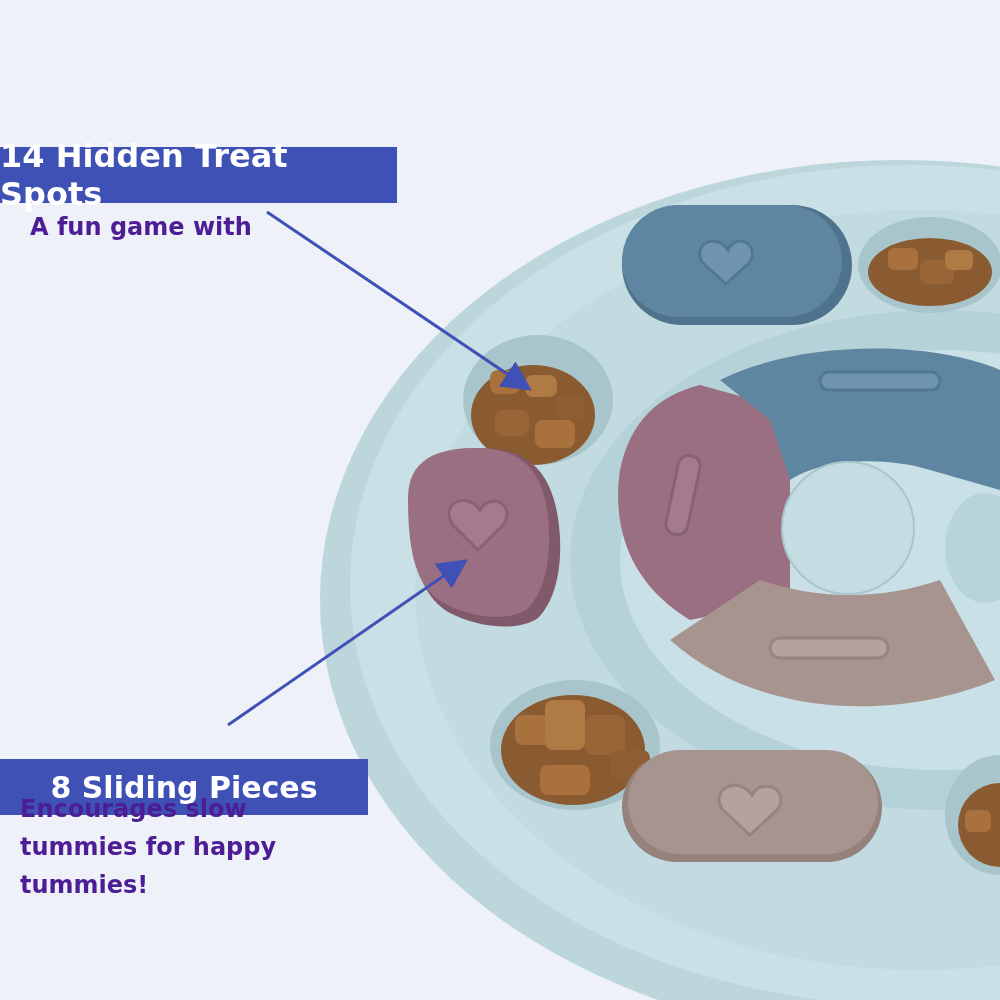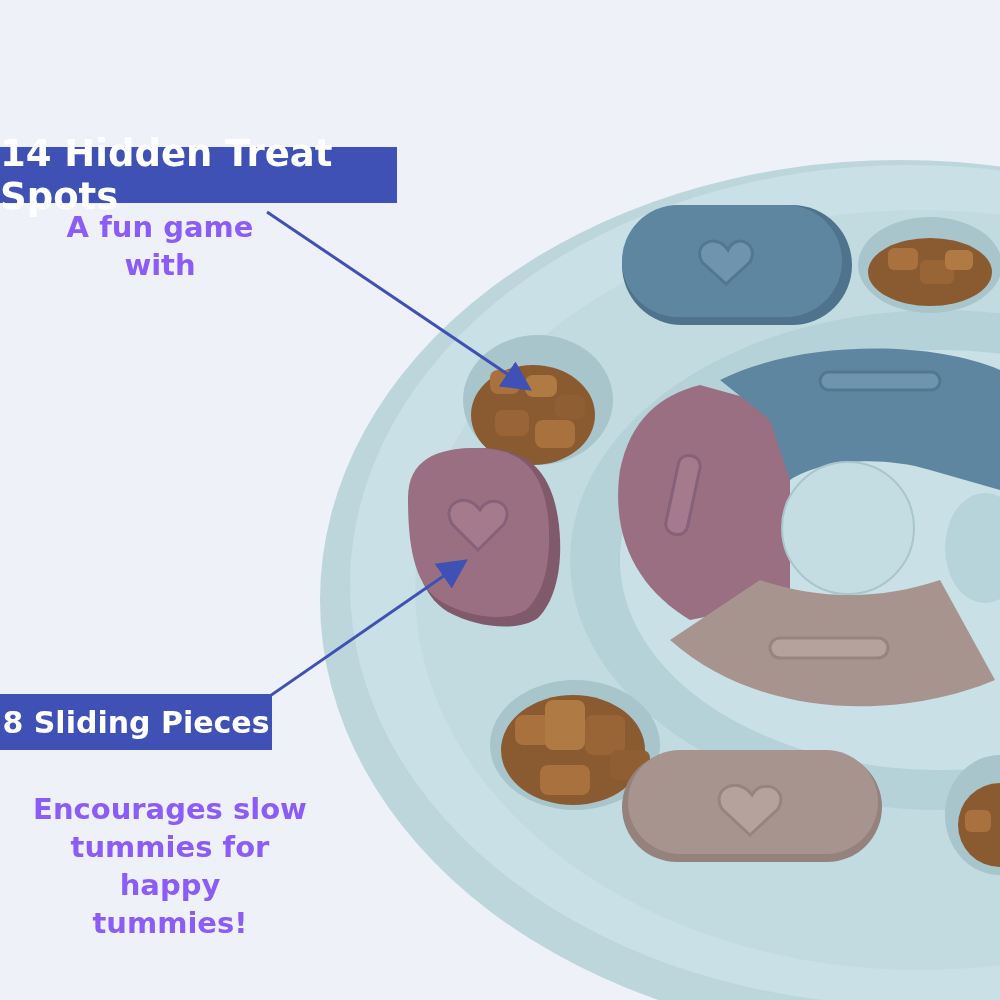--- a/index.html
+++ b/index.html
@@ -1,20 +1,20 @@
 <!DOCTYPE html>
 <html><head>
 <meta charset="utf-8">
 <style>
   html, body { margin:0; padding:0; }
   body { width:1000px; height:1000px; background:#eef1f8; position:relative; overflow:hidden; font-family:"DejaVu Sans", sans-serif; }
   .label-box { position:absolute; background:#3f51b5; color:#fff; font-weight:bold; display:flex; align-items:center; justify-content:center; }
-  .label-1 { left:0; top:147px; width:397px; height:56px; font-size:37px; }
-  .label-2 { left:0; top:694px; width:272px; height:56px; font-size:30px; }
-  .desc { position:absolute; color:#8b5cf6; font-weight:bold; text-align:center; font-size:29px; line-height:38px; }
+  .label-1 { left:0; top:147px; width:397px; height:56px; font-size:32px; }
+  .label-2 { left:0; top:759px; width:368px; height:56px; font-size:30px; }
+  .desc { position:absolute; color:#4c1d95; font-weight:bold; font-size:24px; line-height:38px; }
   .desc-1 { left:30px; top:208px; width:260px; }
   .desc-2 { left:20px; top:790px; width:300px; }
   svg.product { position:absolute; left:0; top:0; }
 </style>
 </head>
 <body>
 
 <svg class="product" width="1000" height="1000" viewBox="0 0 1000 1000">
 
   <ellipse cx="900" cy="600" rx="580" ry="440" fill="#bdd6dc"></ellipse>

